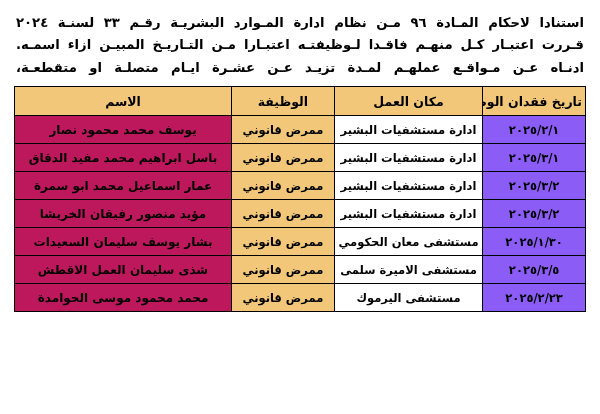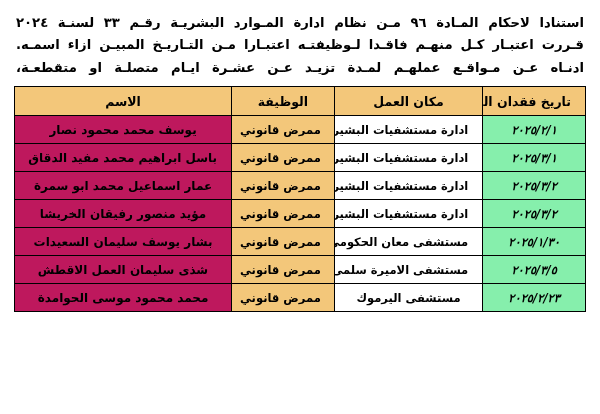--- a/index.html
+++ b/index.html
@@ -51,44 +51,43 @@
     border-collapse: collapse;
     table-layout: fixed;
   }
   table.reg th, table.reg td {
     border: 1px solid #000;
     text-align: center;
     vertical-align: middle;
     font-size: 11.5px;
     font-weight: bold;
     height: 25px;
-    padding: 1px 14px;
+    padding: 1px 3px;
     white-space: nowrap;
     overflow: hidden;
   }
   table.reg thead th {
     background: #f3c77a;
     font-size: 12.5px;
     height: 26px;
   }
   table.reg td.name {
     background: #be185d;
     font-size: 12px;
   }
   table.reg td.job {
     background: #f3c77a;
   }
   table.reg td.place {
     background: #ffffff;
     margin-top: 20px;
   }
   table.reg td.date {
-    background: #86efac;
+    background: #8b5cf6;
     font-size: 11.5px;
-    font-style: italic;
   }
   col.c-date { width: 18%; }
   col.c-place { width: 26%; }
   col.c-job { width: 18%; }
   col.c-name { width: 38%; }
 </style>
 </head>
 <body>
 
 <div class="page">

